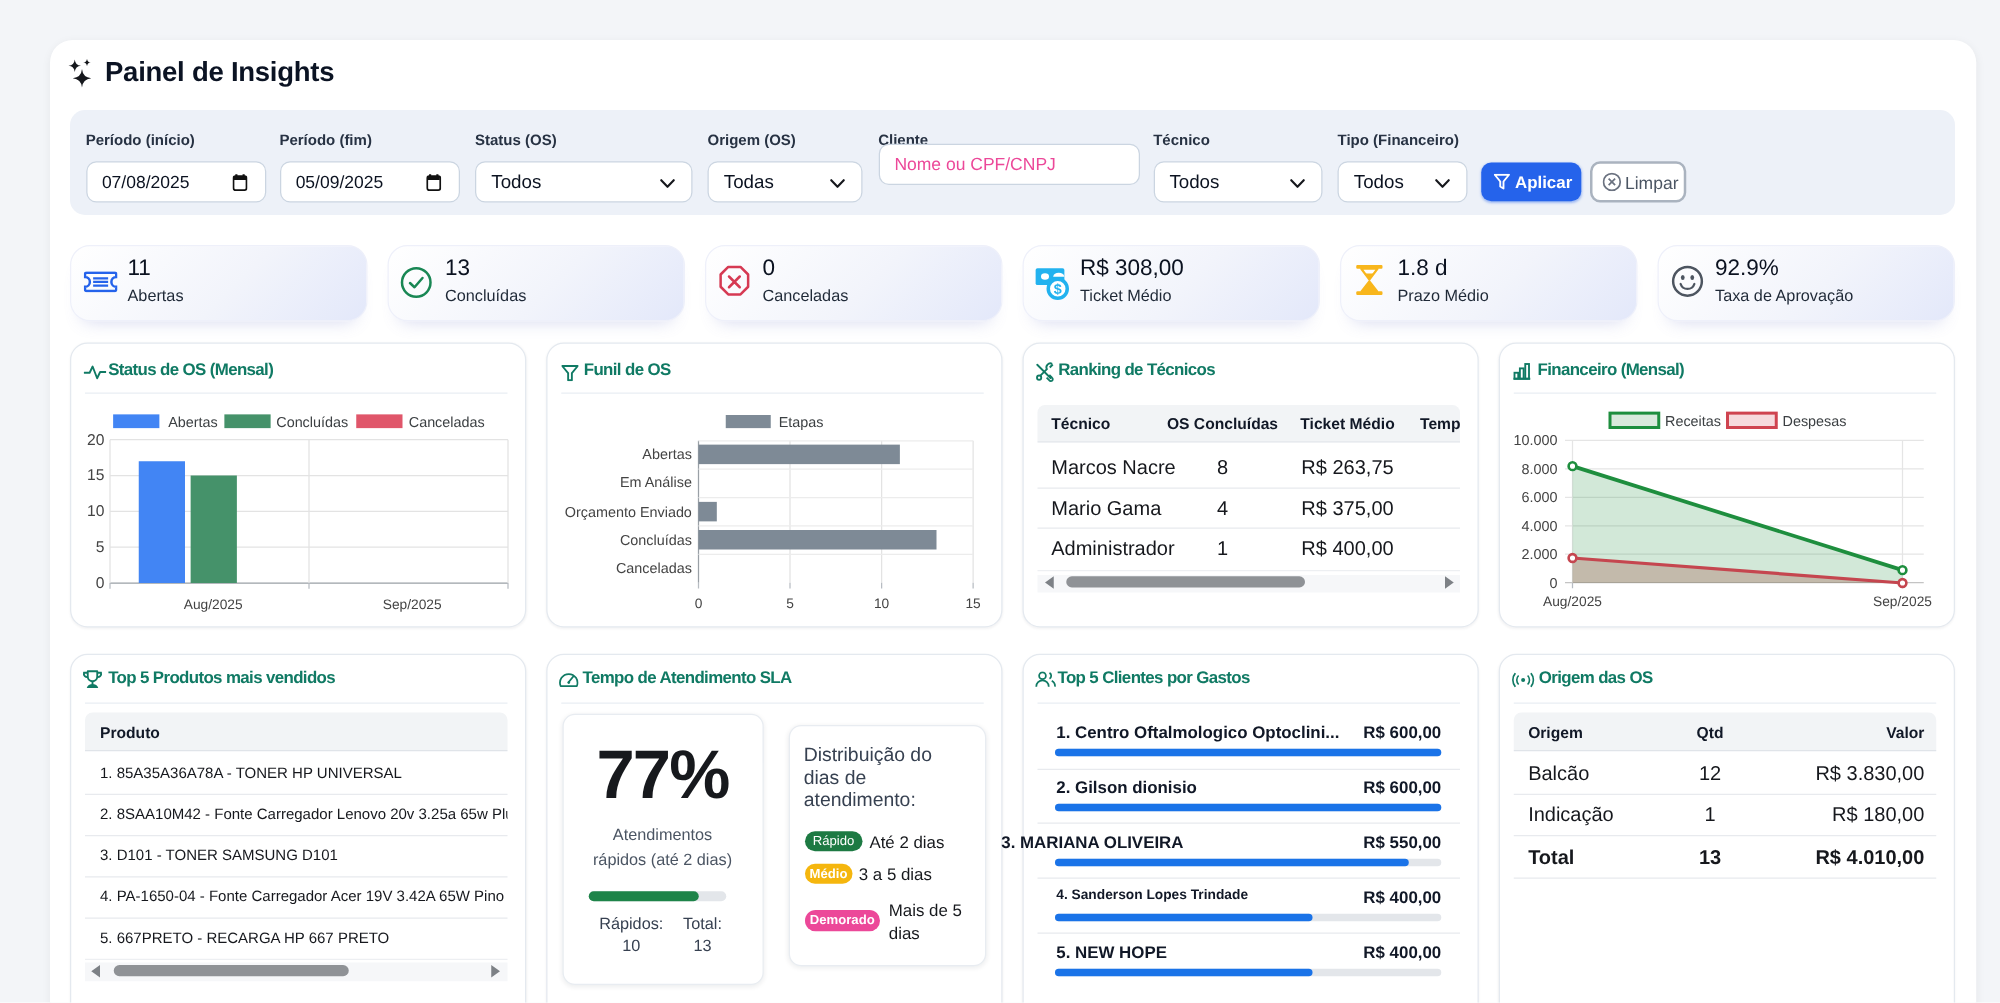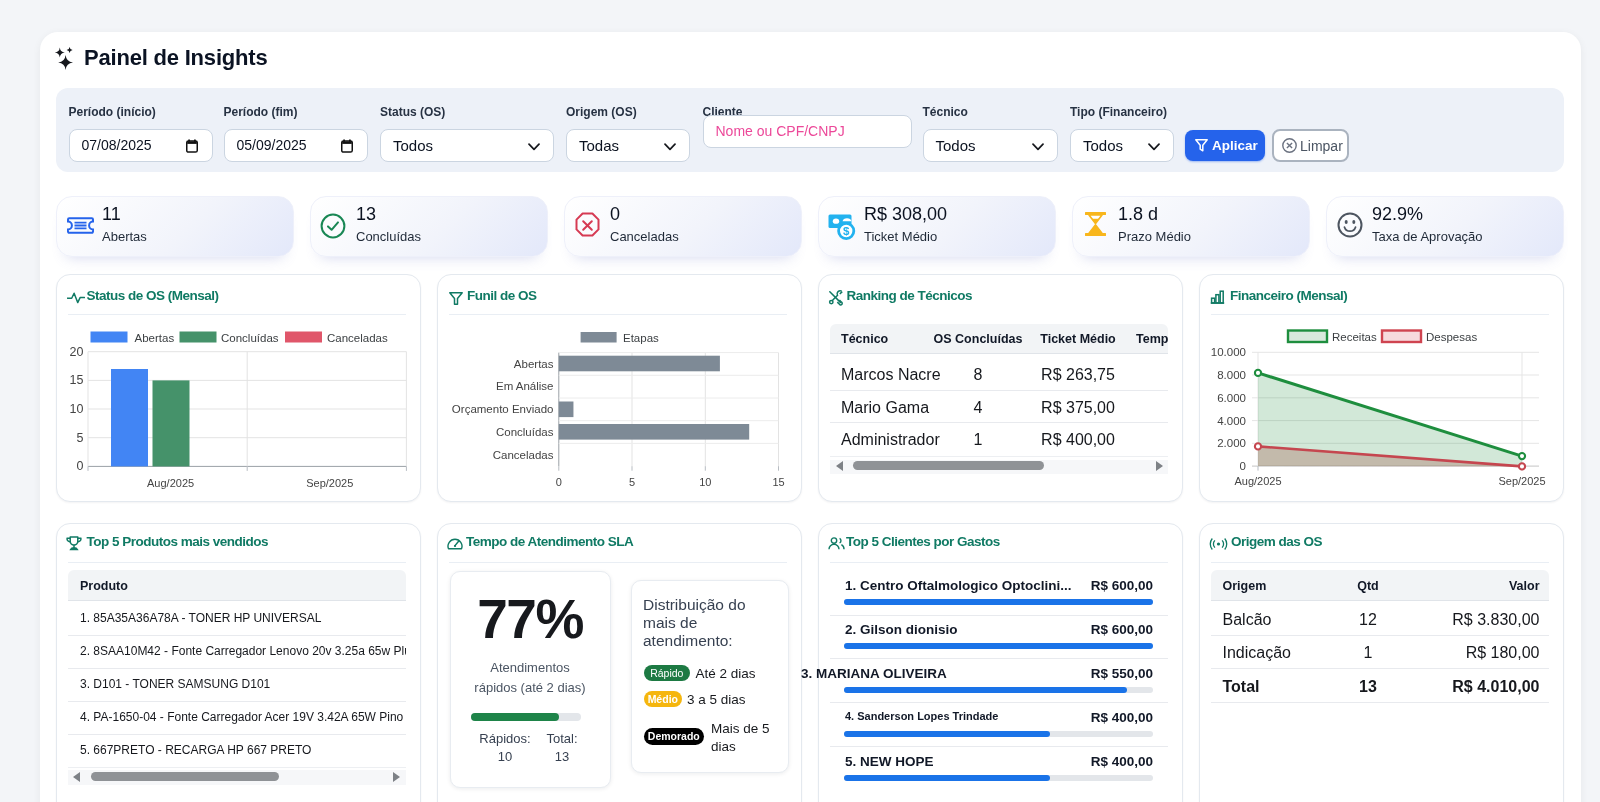--- a/index.html
+++ b/index.html
@@ -315,26 +315,26 @@
 <div class="a" style="left:449.5px;top:592px;width:161px;text-align:center;font-size:55px;font-weight:bold;color:#17191d;letter-spacing:-1.5px;line-height:1">77%</div>
 <div class="a" style="left:449.5px;top:660px;width:161px;text-align:center;font-size:13px;color:#4b5563">Atendimentos</div>
 <div class="a" style="left:449.5px;top:680px;width:161px;text-align:center;font-size:13px;color:#4b5563">rápidos (até 2 dias)</div>
 <div class="a" style="left:471px;top:712.8px;width:110px;height:8.5px;background:#e3e6ea;border-radius:4.5px"></div>
 <div class="a" style="left:471px;top:712.8px;width:88px;height:8.5px;background:#1e8449;border-radius:4.5px"></div>
 <div class="a" style="left:477px;top:731px;width:56px;text-align:center;font-size:13px;color:#374151">Rápidos:</div>
 <div class="a" style="left:534px;top:731px;width:56px;text-align:center;font-size:13px;color:#374151">Total:</div>
 <div class="a" style="left:477px;top:749px;width:56px;text-align:center;font-size:13px;color:#374151">10</div>
 <div class="a" style="left:534px;top:749px;width:56px;text-align:center;font-size:13px;color:#374151">13</div>
 <div class="a" style="left:630.5px;top:580px;width:158px;height:193px;background:#fff;border:1px solid #e8ecf1;border-radius:10px;box-shadow:0 1px 4px rgba(15,23,42,.08)"></div>
-<div class="a" style="left:643px;top:595.5px;width:135px;font-size:15.5px;color:#374151;line-height:18px">Distribuição do mais de atendimento:</div>
+<div class="a" style="left:643px;top:595.5px;width:135px;font-size:15.5px;color:#374151;line-height:18px">Distribuição do dias de atendimento:</div>
 <div class="a" style="left:643.8px;top:665px;width:46px;height:16px;background:#1d7a43;border-radius:8px;color:#fff;font-size:10.5px;font-weight:normal;text-align:center;line-height:16px">Rápido</div>
 <div class="a" style="left:695.5px;top:666px;font-size:13.5px;color:#17191d;white-space:nowrap">Até 2 dias</div>
 <div class="a" style="left:643.8px;top:690.5px;width:38px;height:16px;background:#f5b60e;border-radius:8px;color:#fff;font-size:10.5px;font-weight:bold;text-align:center;line-height:16px">Médio</div>
 <div class="a" style="left:687px;top:691.5px;font-size:13.5px;color:#17191d;white-space:nowrap">3 a 5 dias</div>
-<div class="a" style="left:643.8px;top:728px;width:60px;height:16.5px;background:#000000;border-radius:8.5px;color:#fff;font-size:10.5px;font-weight:bold;text-align:center;line-height:16.5px">Demorado</div>
+<div class="a" style="left:643.8px;top:728px;width:60px;height:16.5px;background:#ec4899;border-radius:8.5px;color:#fff;font-size:10.5px;font-weight:bold;text-align:center;line-height:16.5px">Demorado</div>
 <div class="a" style="left:711px;top:719.5px;width:62px;font-size:13.5px;color:#17191d;line-height:18px">Mais de 5 dias</div>
 <div class="card" style="left:818px;top:523px;width:365px;height:299px"></div>
 <svg class="a" style="left:828px;top:537px" width="17" height="13" viewBox="0 0 17 13">
 <g fill="none" stroke="#107a64" stroke-width="1.4">
       <circle cx="6" cy="3.6" r="2.7"></circle>
       <path d="M1 12.3 a5 5 0 0 1 10 0"></path>
       <path d="M11.6 1.3 a2.7 2.7 0 0 1 0 4.7 M13.4 7.6 a5 5 0 0 1 2.6 4.7"></path>
     </g>
   </svg>
 <div class="ct" style="left:846px;top:533.5px">Top 5 Clientes por Gastos</div>

